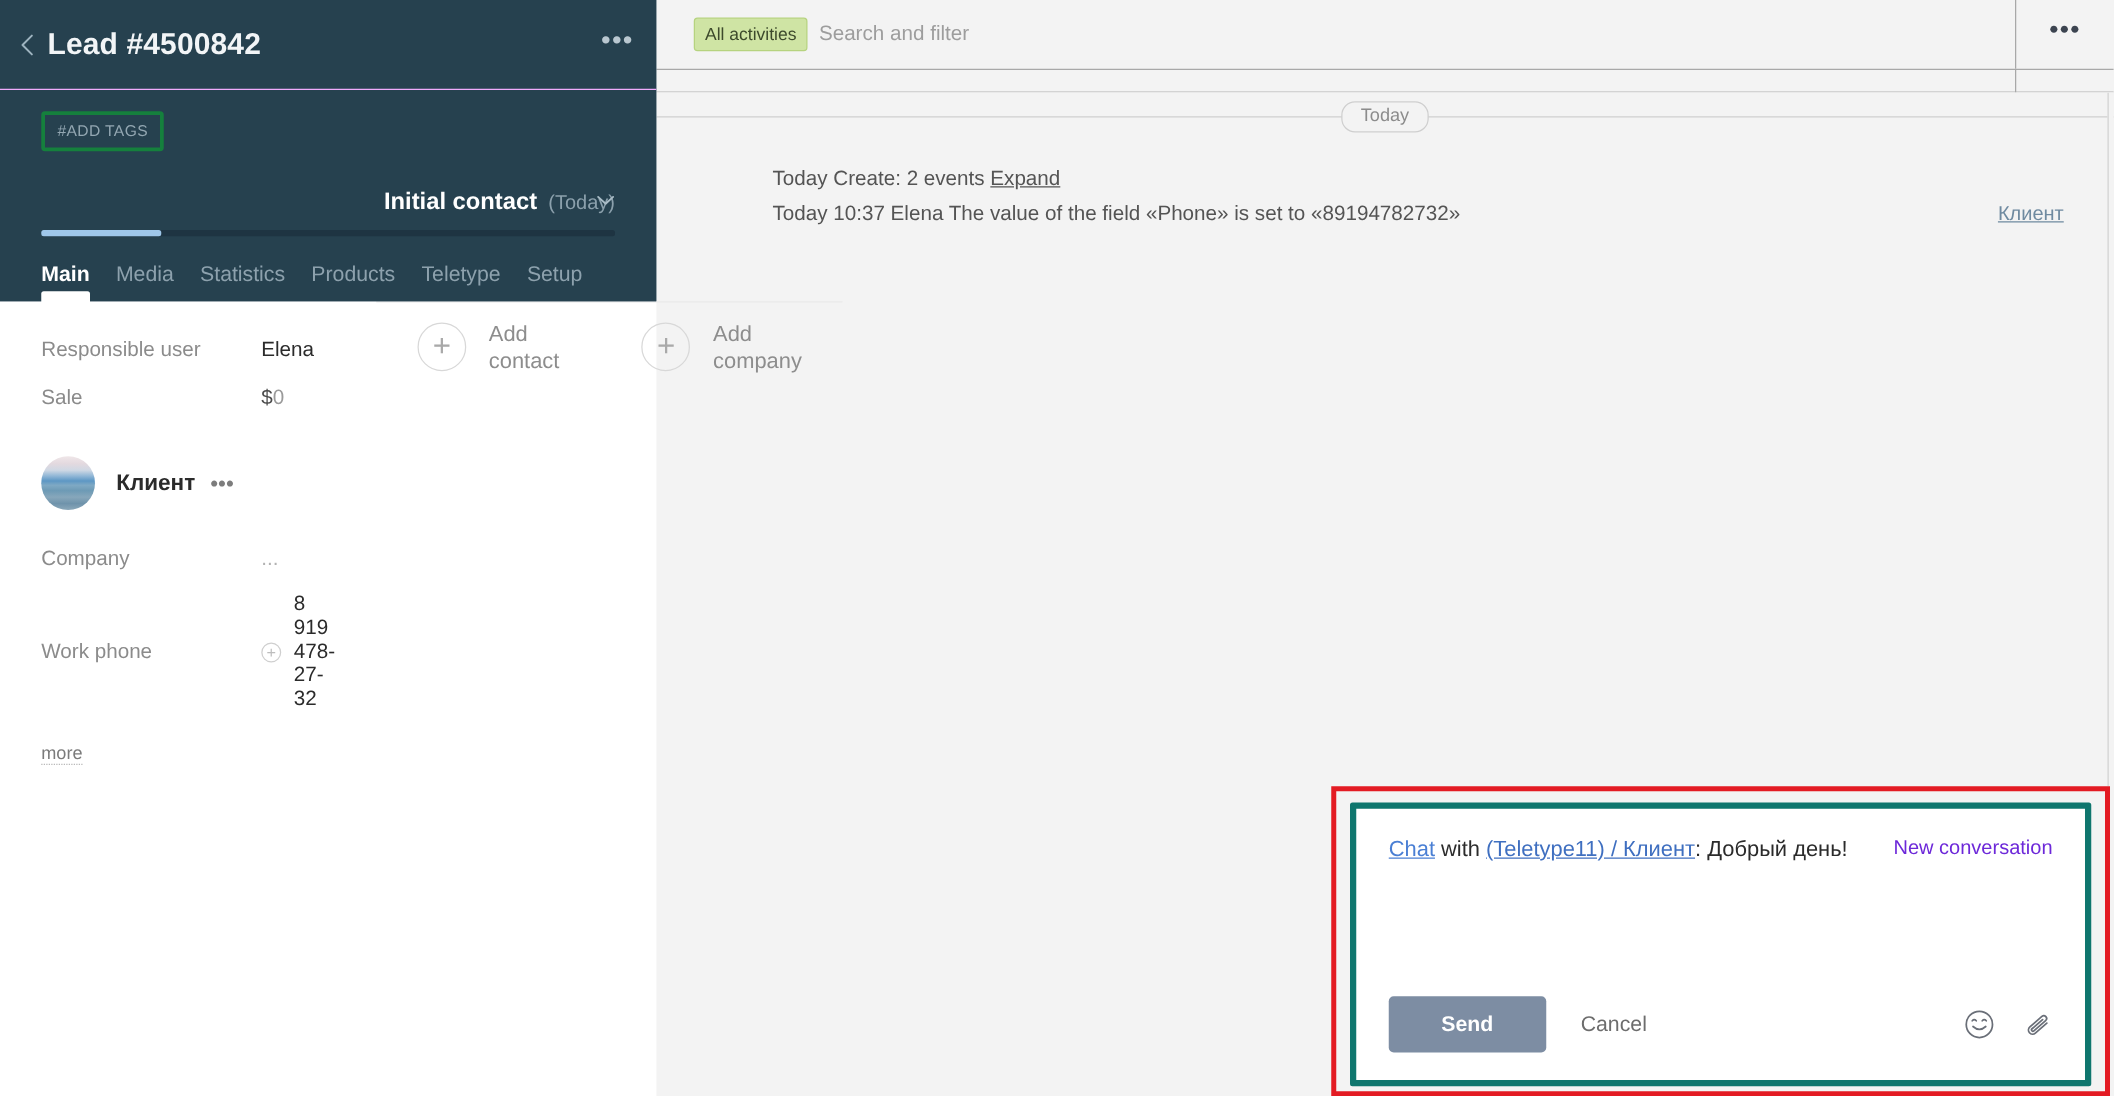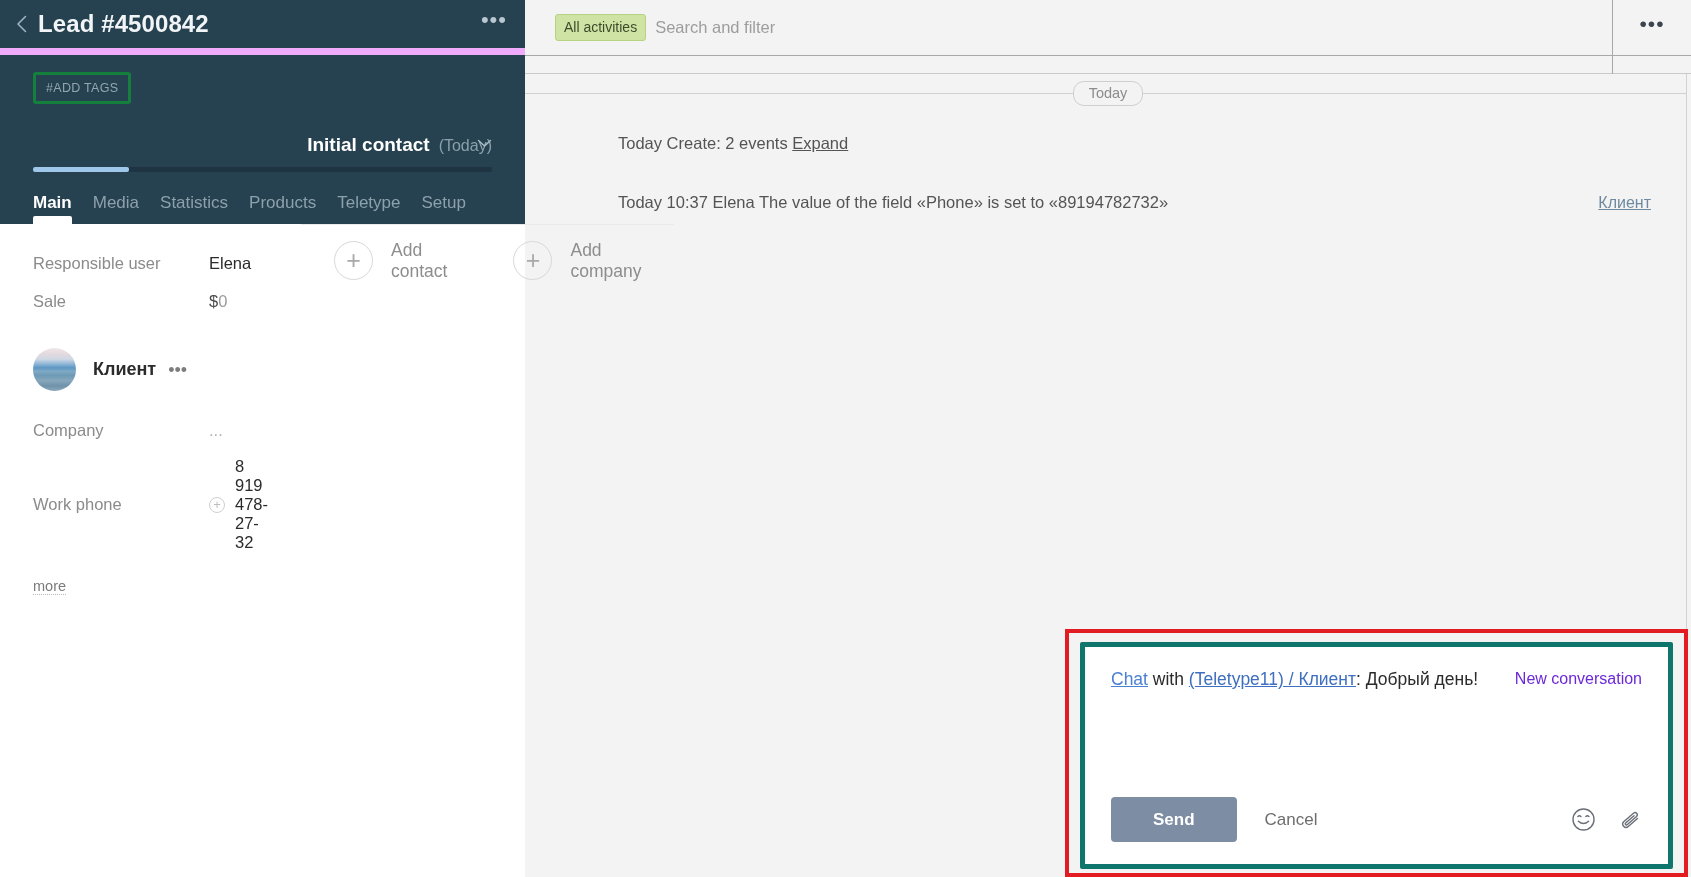--- a/index.html
+++ b/index.html
@@ -26,25 +26,25 @@
     flex: 0 0 525px;
     position: relative;
     z-index: 5;
   }
   .lp-dark {
     background: #26414f;
     color: #ffffff;
     position: relative;
   }
   .lp-titlebar {
-    height: 55px;
+    height: 72px;
     display: flex;
     align-items: center;
     padding: 0 18px 0 10px;
-    border-bottom: 7px solid #f0abfc;
+    border-bottom: 1px solid #f0abfc;
     background: #26414f;
   }
   .back-chev {
     width: 22px; height: 22px;
     display: flex; align-items: center; justify-content: center;
     color: #9db3bf;
     font-size: 19px;
     line-height: 1;
     cursor: pointer;
     flex: 0 0 auto;
@@ -365,21 +365,21 @@
   }
   .event-line {
     padding-left: 93px;
     padding-right: 40px;
     font-size: 16.5px;
     color: #545454;
     display: flex;
     align-items: baseline;
   }
   .event-line.first { margin-top: 22px; }
-  .event-line.second { margin-top: 40px; }
+  .event-line.second { margin-top: 9px; }
   .event-text { flex: 1 1 auto; }
   .u-link {
     color: #545454;
     text-decoration: underline;
     cursor: pointer;
   }
   .right-link {
     color: #6f8aa0;
     text-decoration: underline;
     font-size: 16px;

